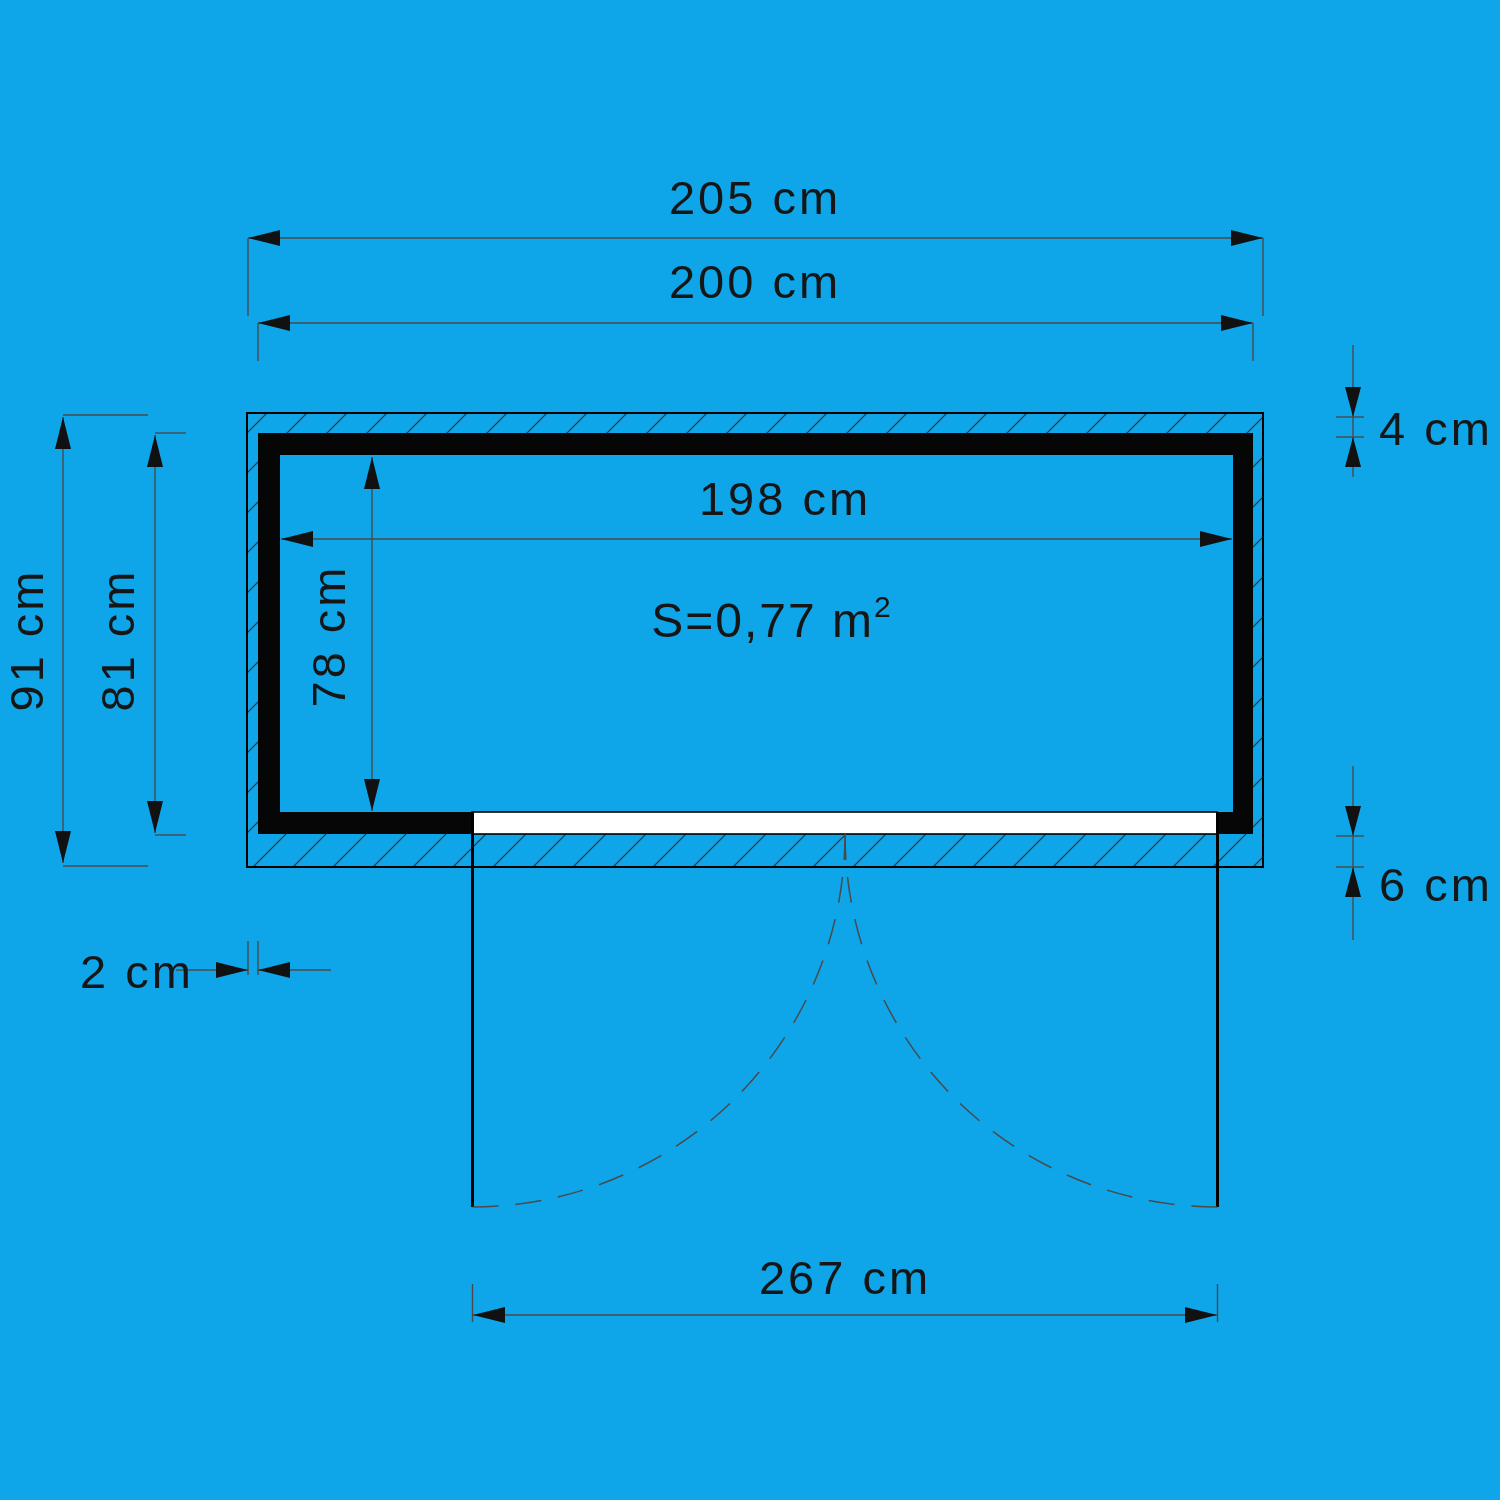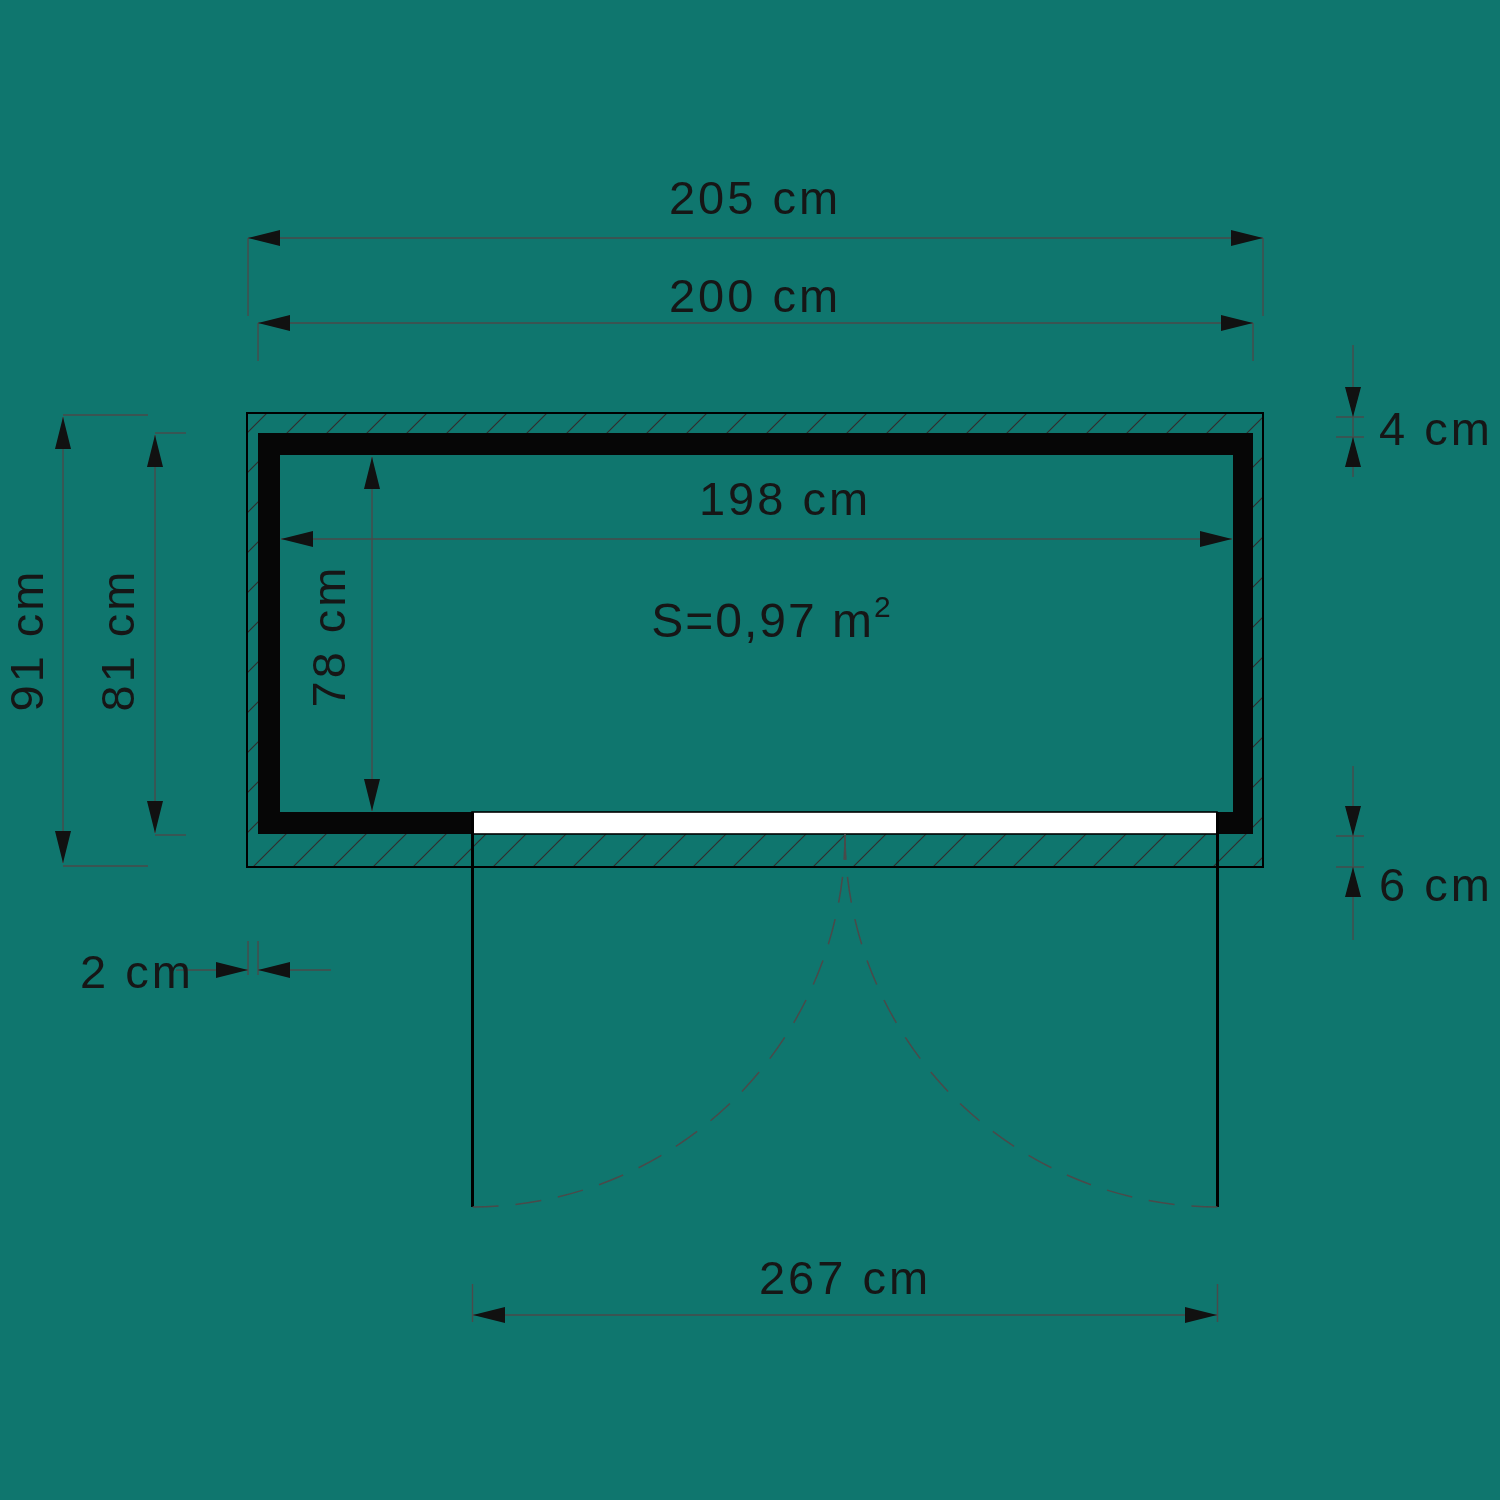--- a/index.html
+++ b/index.html
@@ -4,21 +4,21 @@
 <style>
   html, body {
     margin: 0;
     padding: 0;
     background: #ffffff;
   }
   .canvas {
     position: relative;
     width: 1500px;
     height: 1500px;
-    background: #0f766e;
+    background: #0ea5e9;
     overflow: hidden;
     font-family: "Liberation Sans", "DejaVu Sans", sans-serif;
   }
   .drawing-svg {
     position: absolute;
     left: 0;
     top: 0;
     width: 1500px;
     height: 1500px;
   }
@@ -158,25 +158,25 @@
       <line x1="473" y1="1315" x2="1217" y2="1315"></line>
       <line x1="472.5" y1="1284" x2="472.5" y2="1322"></line>
       <line x1="1217.5" y1="1284" x2="1217.5" y2="1322"></line>
       <path d="M473 1315 L505 1307 L505 1323 Z" fill="#111111" stroke="none"></path>
       <path d="M1217 1315 L1185 1307 L1185 1323 Z" fill="#111111" stroke="none"></path>
     </g>
   </svg>
 
   <div class="dim-label" style="left:755px; top:197px;">205 cm</div>
 
-  <div class="dim-label" style="left:755px; top:281px;margin-top:14px;">200 cm</div>
+  <div class="dim-label" style="left:755px; top:281px;">200 cm</div>
 
   <div class="dim-label" style="left:757px; top:498px;margin-left:28px;">198 cm</div>
 
-  <div class="area-label" style="left:771px; top:618px;"><span>S=0,97 m</span><sup>2</sup></div>
+  <div class="area-label" style="left:771px; top:618px;"><span>S=0,77 m</span><sup>2</sup></div>
 
   <div class="dim-label rot" style="left:26px; top:640px;">91 cm</div>
 
   <div class="dim-label rot" style="left:117px; top:640px;">81 cm</div>
 
   <div class="dim-label rot" style="left:328px; top:636px;">78 cm</div>
 
   <div class="dim-label left-anchor" style="left:1379px; top:428px;">4 cm</div>
 
   <div class="dim-label left-anchor" style="left:1379px; top:852px;margin-top:32px;">6 cm</div>

